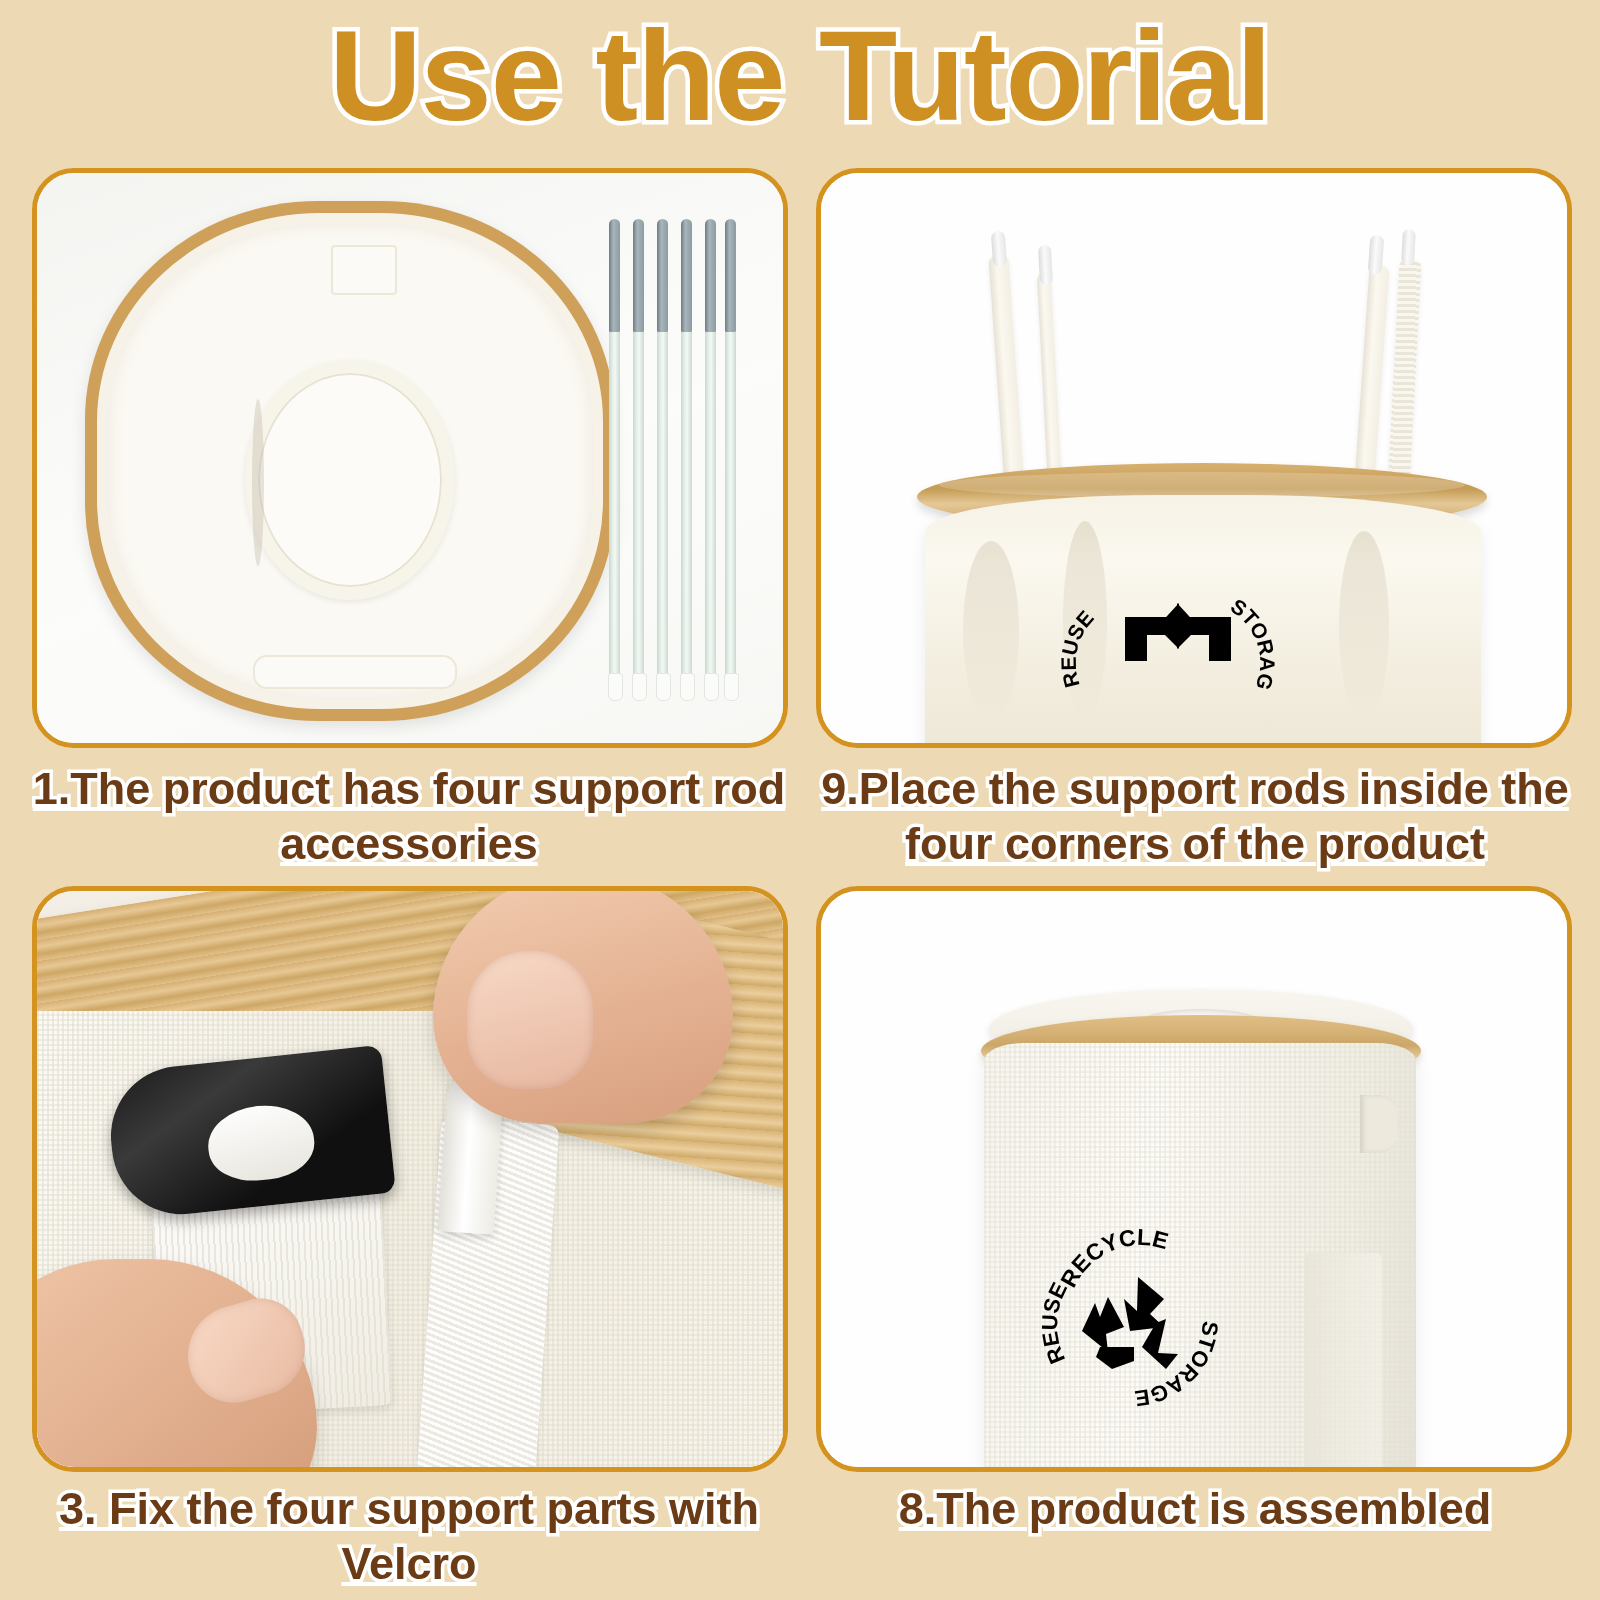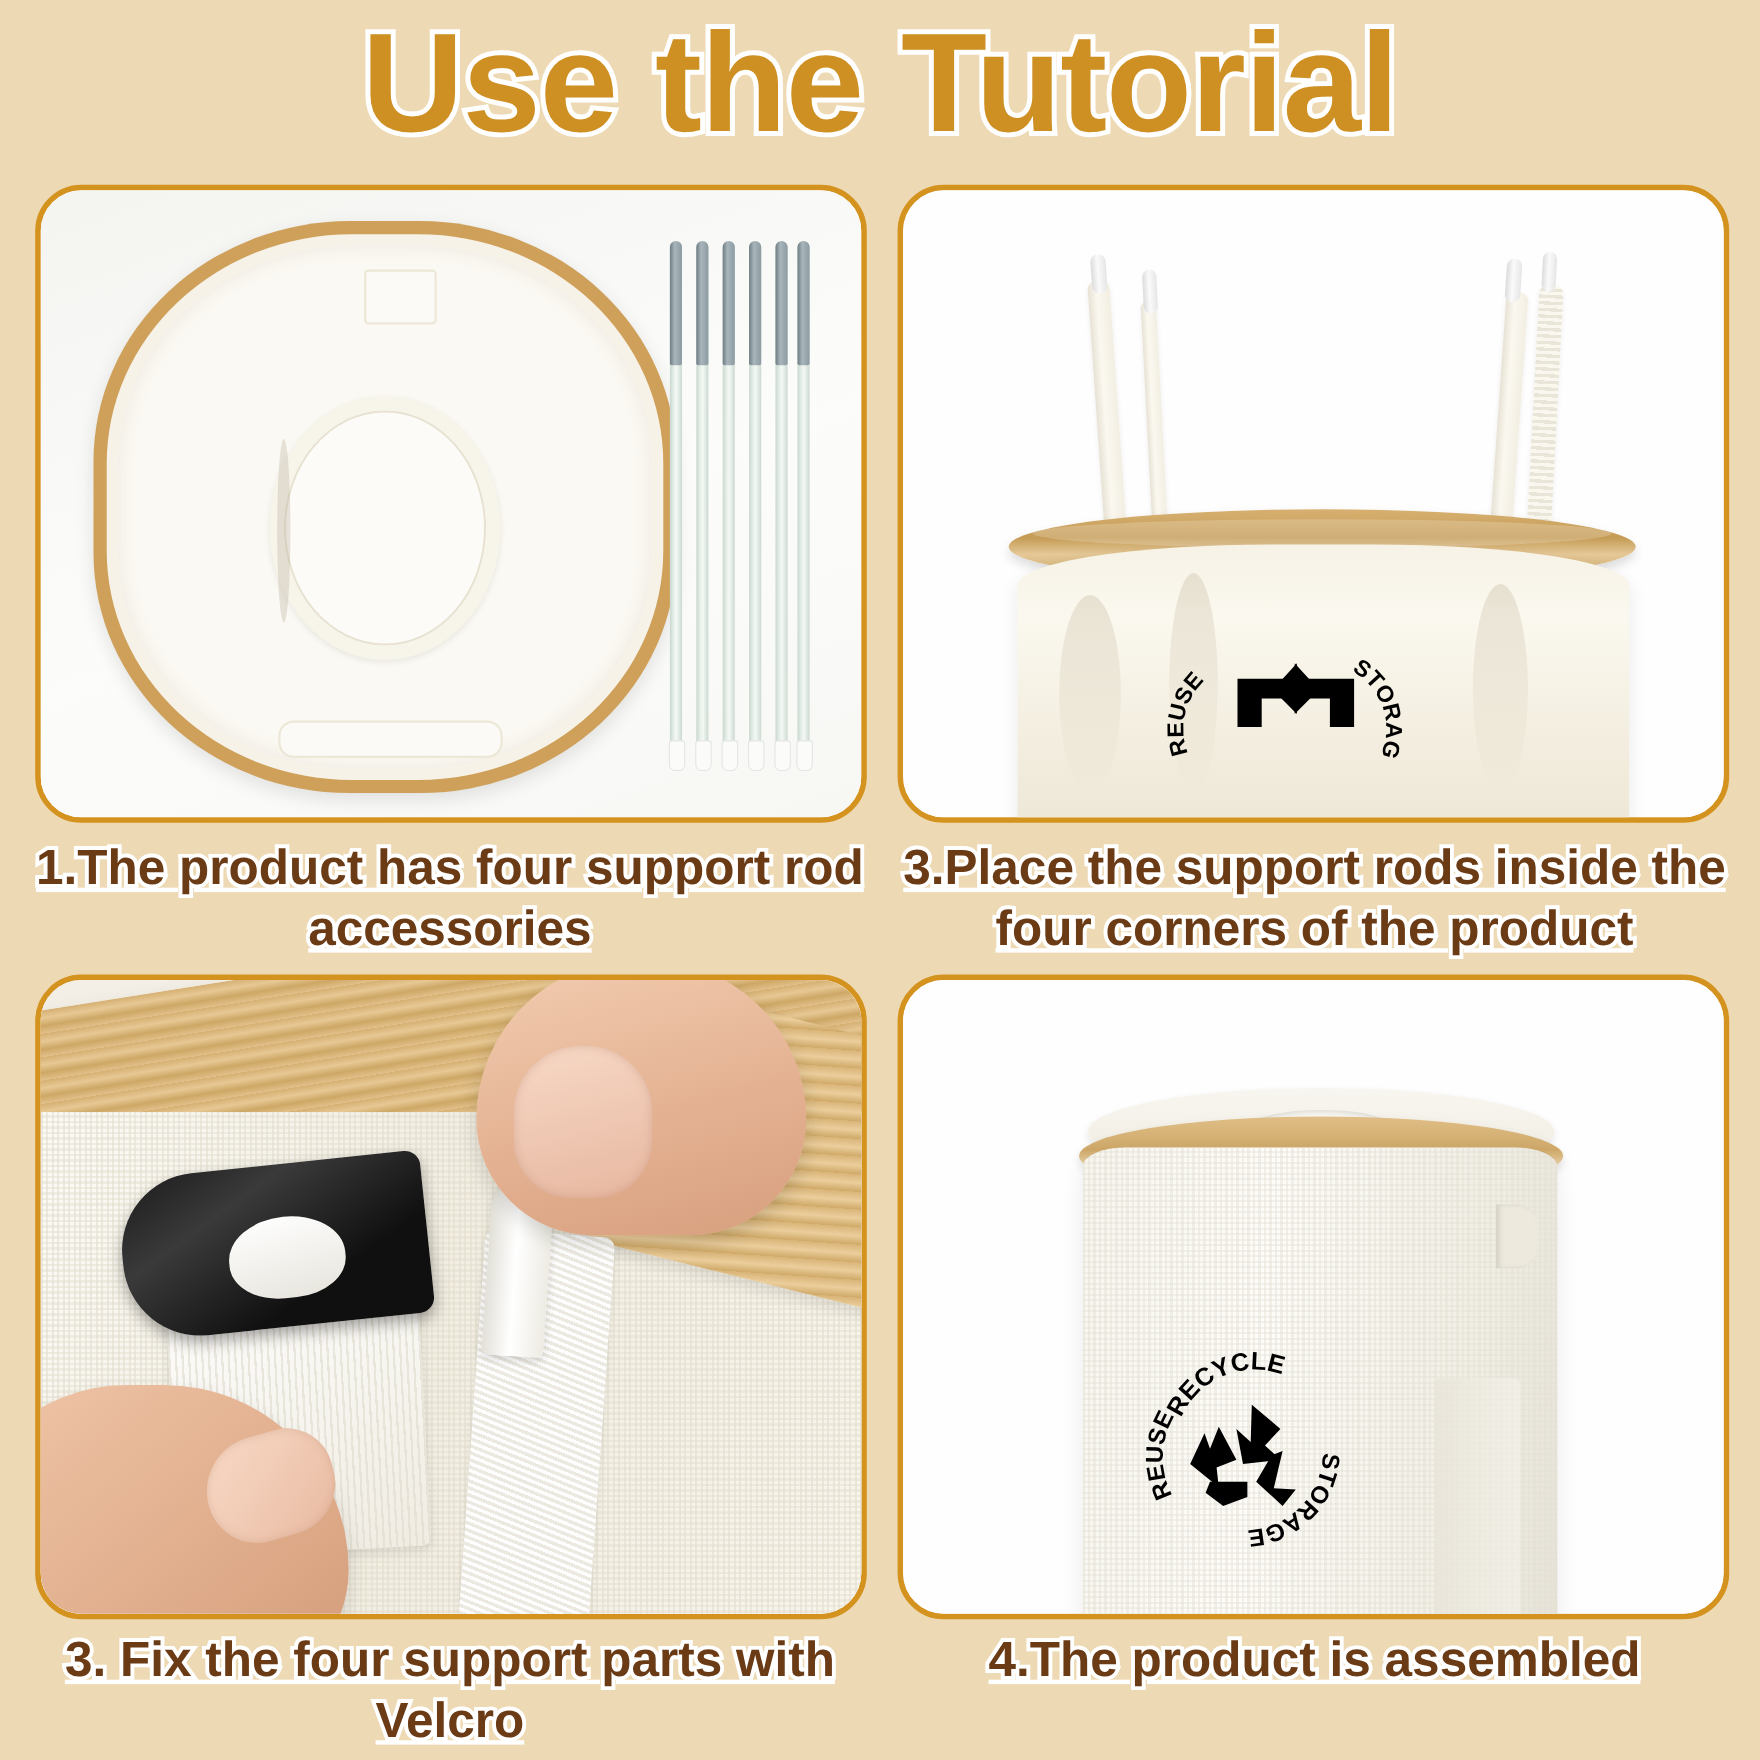--- a/index.html
+++ b/index.html
@@ -349,21 +349,21 @@
             <textPath href="#arcL2" startOffset="2">REUSE</textPath>
           </text>
           <text font-family="Liberation Sans, sans-serif" font-size="21" font-weight="bold" fill="#000">
             <textPath href="#arcR2" startOffset="2">STORAGE</textPath>
           </text>
         </svg>
       </div>
     </div>
   </div>
 </div>
-<div class="caption" id="caption-2">3.Place the support rods inside the four corners of the product</div>
+<div class="caption" id="caption-2">9.Place the support rods inside the four corners of the product</div>
 
 <div class="panel" id="panel-3">
   <div class="p3-stage">
     <div class="p3-bamboo"></div>
     <div class="p3-fabric"></div>
     <div class="p3-bamboo2"></div>
     <div class="p3-velcro"></div>
     <div class="p3-rodend"></div>
     <div class="p3-strap"></div>
     <div class="p3-clip"></div>
@@ -406,13 +406,13 @@
             <textPath href="#arcLeft" startOffset="4">REUSE</textPath>
           </text>
           <text font-family="Liberation Sans, sans-serif" font-size="22" font-weight="bold" fill="#000">
             <textPath href="#arcRight" startOffset="28">STORAGE</textPath>
           </text>
         </svg>
       </div>
     </div>
   </div>
 </div>
-<div class="caption" id="caption-4">4.The product is assembled</div>
+<div class="caption" id="caption-4">8.The product is assembled</div>
 
 </body></html>

